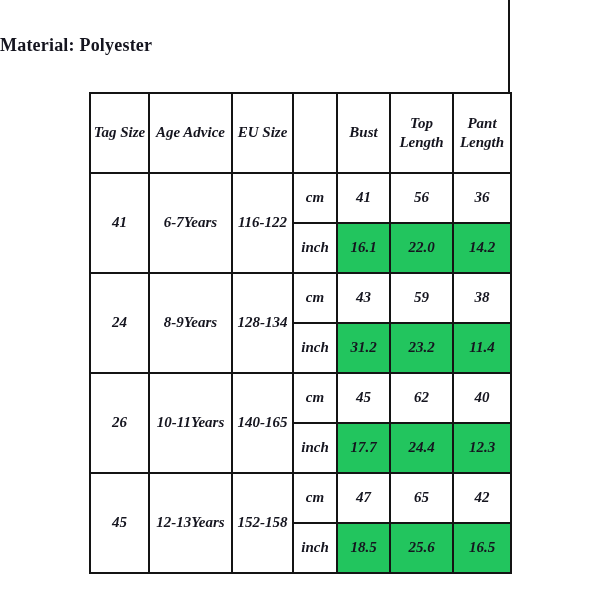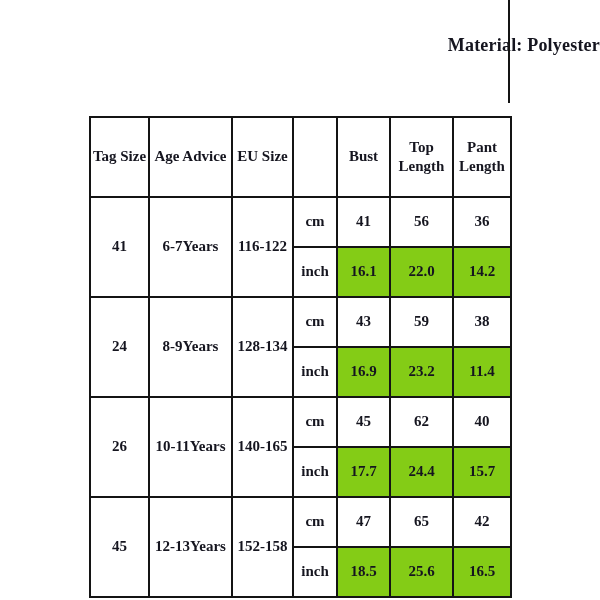--- a/index.html
+++ b/index.html
@@ -13,41 +13,42 @@
     height: 600px;
     background: #ffffff;
     font-family: "Liberation Serif", serif;
     overflow: hidden;
   }
   .title {
     position: absolute;
     left: 0;
     top: 35px;
     width: 600px;
-    text-align: right;
+    text-align: left;
     font-size: 18px;
     font-weight: bold;
     color: #15151f;
     letter-spacing: 0.2px;
   }
   .title-right-line {
     position: absolute;
     left: 508px;
     top: 0;
     width: 2px;
     height: 103px;
     background: #141414;
   }
   table.size-chart {
     position: absolute;
     left: 89px;
-    top: 116px;
+    top: 92px;
     width: 421px;
     border-collapse: collapse;
     table-layout: fixed;
+    font-style: italic;
   }
   table.size-chart th,
   table.size-chart td {
     border: 2px solid #141414;
     padding: 0;
     text-align: center;
     vertical-align: middle;
     font-family: "Liberation Serif", serif;
     font-size: 15px;
     font-weight: bold;
@@ -57,21 +58,21 @@
     overflow: hidden;
   }
   table.size-chart thead th {
     height: 78px;
   }
   table.size-chart tbody td {
     height: 48px;
     margin-left: 36px;
   }
   table.size-chart td.gray {
-    background: #84cc16;
+    background: #22c55e;
   }
 </style>
 </head>
 <body>
 
 <div class="page">
 
   <div class="title">Material: Polyester</div>
 
   <div class="title-right-line"></div>
@@ -119,39 +120,39 @@
         <td rowspan="2">24</td>
         <td rowspan="2">8-9Years</td>
         <td rowspan="2">128-134</td>
         <td>cm</td>
         <td>43</td>
         <td>59</td>
         <td>38</td>
       </tr>
       <tr>
         <td>inch</td>
-        <td class="gray">16.9</td>
+        <td class="gray">31.2</td>
         <td class="gray">23.2</td>
         <td class="gray">11.4</td>
       </tr>
 
       <tr>
         <td rowspan="2">26</td>
         <td rowspan="2">10-11Years</td>
         <td rowspan="2">140-165</td>
         <td>cm</td>
         <td>45</td>
         <td>62</td>
         <td>40</td>
       </tr>
       <tr>
         <td>inch</td>
         <td class="gray">17.7</td>
         <td class="gray">24.4</td>
-        <td class="gray">15.7</td>
+        <td class="gray">12.3</td>
       </tr>
 
       <tr>
         <td rowspan="2">45</td>
         <td rowspan="2">12-13Years</td>
         <td rowspan="2">152-158</td>
         <td>cm</td>
         <td>47</td>
         <td>65</td>
         <td>42</td>

